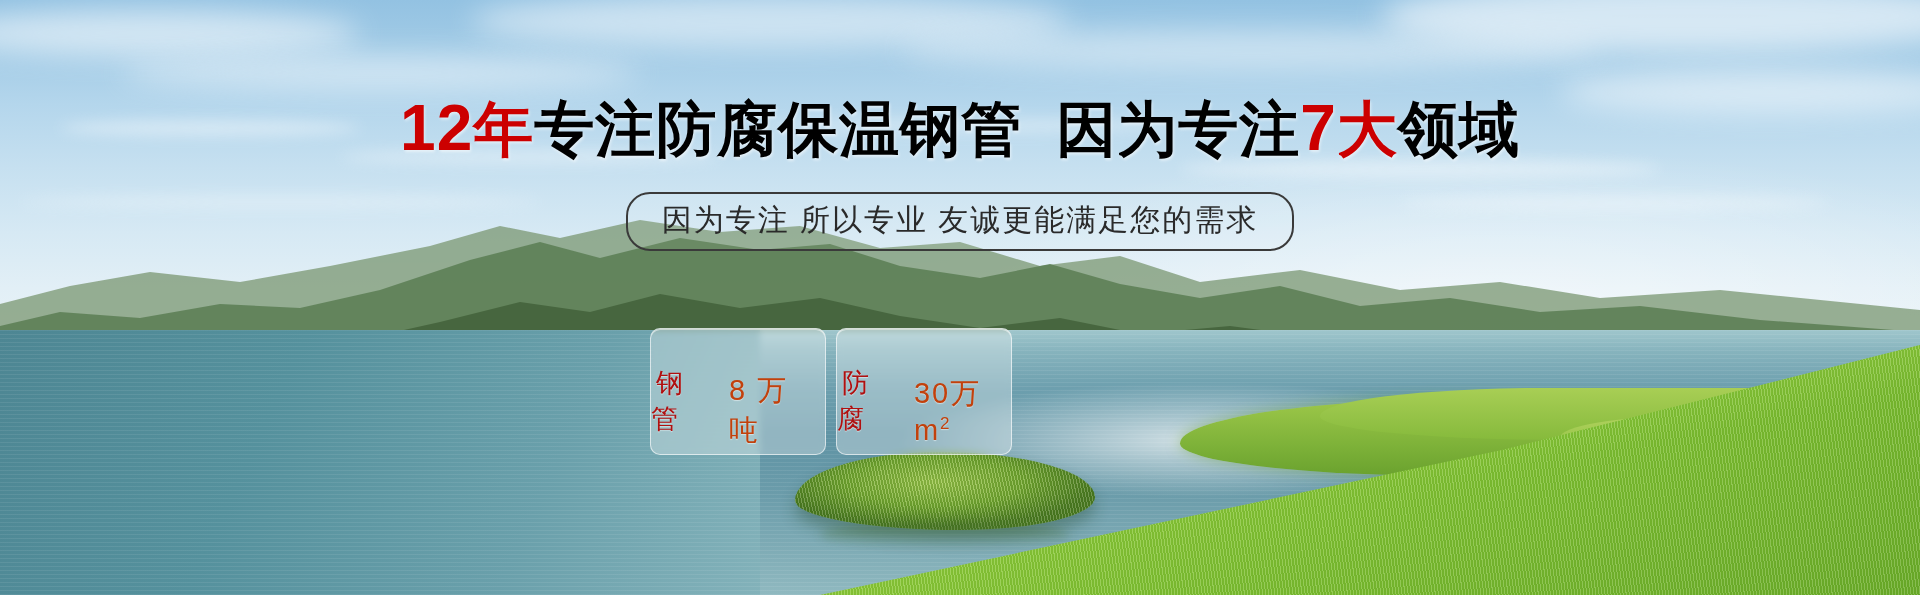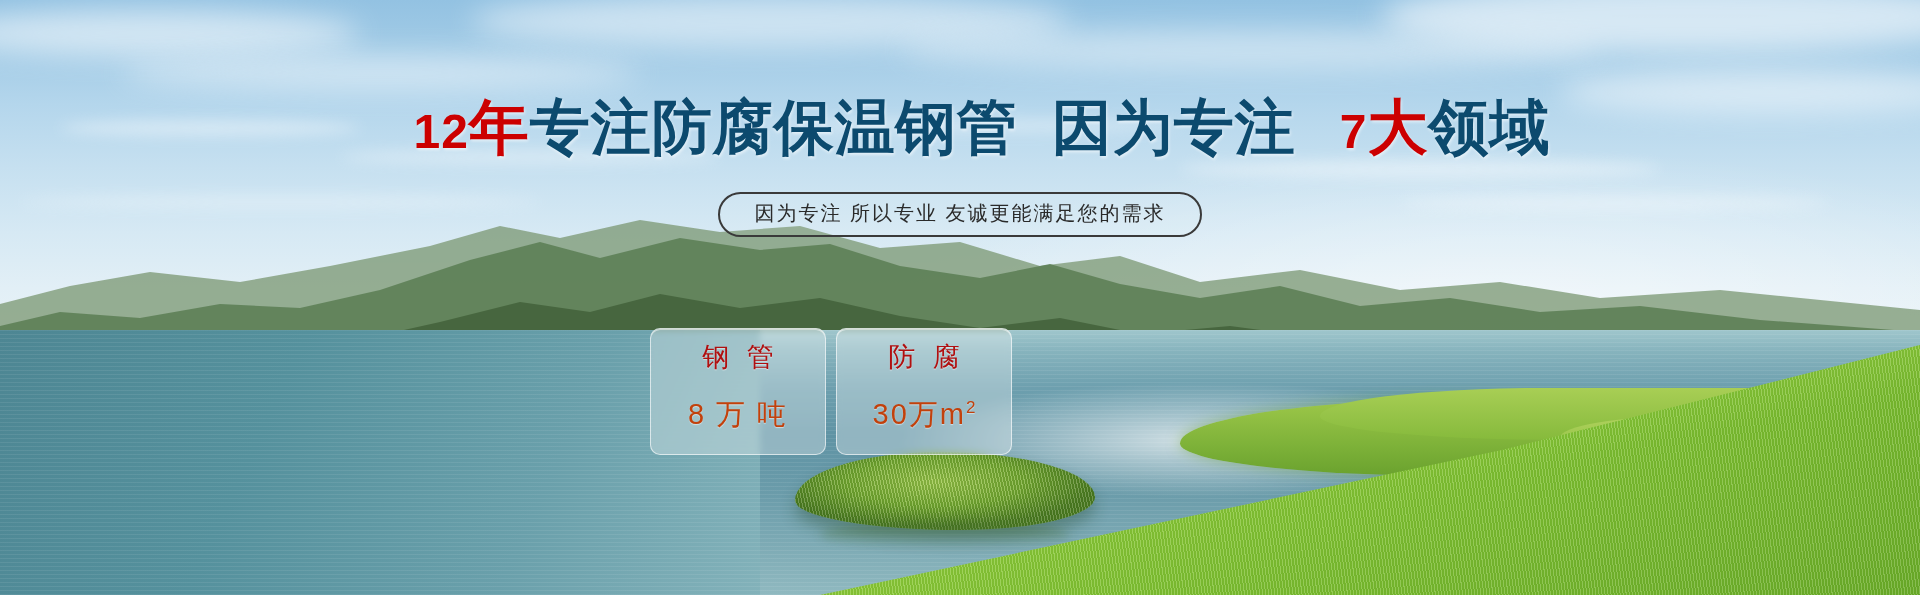--- a/index.html
+++ b/index.html
@@ -123,54 +123,54 @@
   }
 
   
   .headline{
     position:absolute;left:0;top:94px;width:1920px;text-align:center;
     white-space:nowrap;
     font-size:60px;font-weight:bold;letter-spacing:1px;
     line-height:68px;
   }
   .hl-red{color:#cc0000;text-shadow:1px 2px 3px rgba(255,255,255,.55);}
-  .hl-dark{color:#0c4a6e;text-shadow:1px 2px 3px rgba(255,255,255,.55);}
-  .hl-num{font-size:48px;margin-left:44px;}
+  .hl-dark{color:#000000;text-shadow:1px 2px 3px rgba(255,255,255,.55);}
+  .hl-num{font-size:64px;}
   .hl-gap{display:inline-block;width:34px;}
 
   
   .sub-wrap{
     position:absolute;left:0;top:192px;width:1920px;text-align:center;
   }
   .sub-pill{
     display:inline-block;
     padding:6px 34px 8px 34px;
     border:2px solid #3a3a3a;
     border-radius:24px;
-    font-size:20px;color:#2a2a2a;letter-spacing:2px;
+    font-size:30px;color:#2a2a2a;letter-spacing:2px;
     white-space:nowrap;
     background:rgba(255,255,255,.05);
   }
 
   
   .cards{
     position:absolute;left:650px;top:328px;
     display:flex;gap:10px;
   }
   .card{
     width:176px;height:127px;
     border-radius:10px;
     background:rgba(255,255,255,.30);
     border:1px solid rgba(255,255,255,.62);
     backdrop-filter:blur(3px);
     -webkit-backdrop-filter:blur(3px);
     box-shadow:inset 0 1px 0 rgba(255,255,255,.55);
-    display:flex;flex-direction:column;
+    display:flex;
     align-items:center;justify-content:flex-start;
-    padding-top:10px;box-sizing:border-box;
+    padding-top:18px;box-sizing:border-box;
   }
   .card-label{
     font-size:27px;color:#b01010;letter-spacing:5px;
     text-indent:5px;font-weight:500;
     text-shadow:0 1px 1px rgba(255,255,255,.5);
   }
   .card-value{
     margin-top:20px;
     font-size:29px;color:#c2410c;letter-spacing:2px;
     text-shadow:0 1px 1px rgba(255,255,255,.5);

